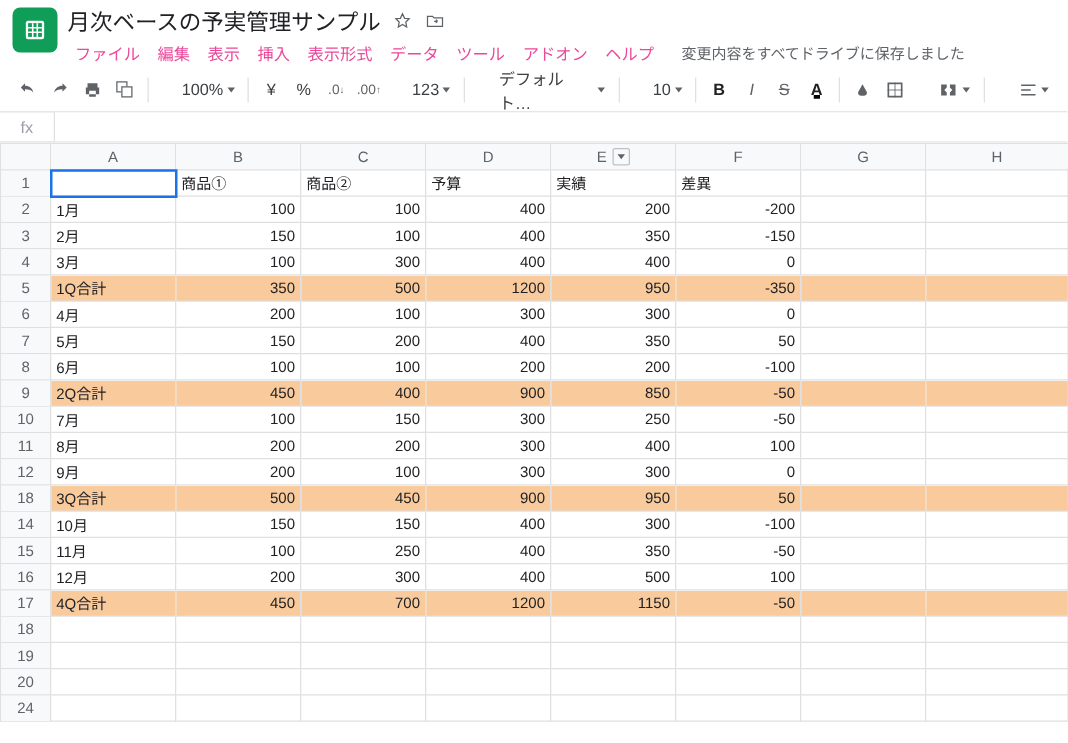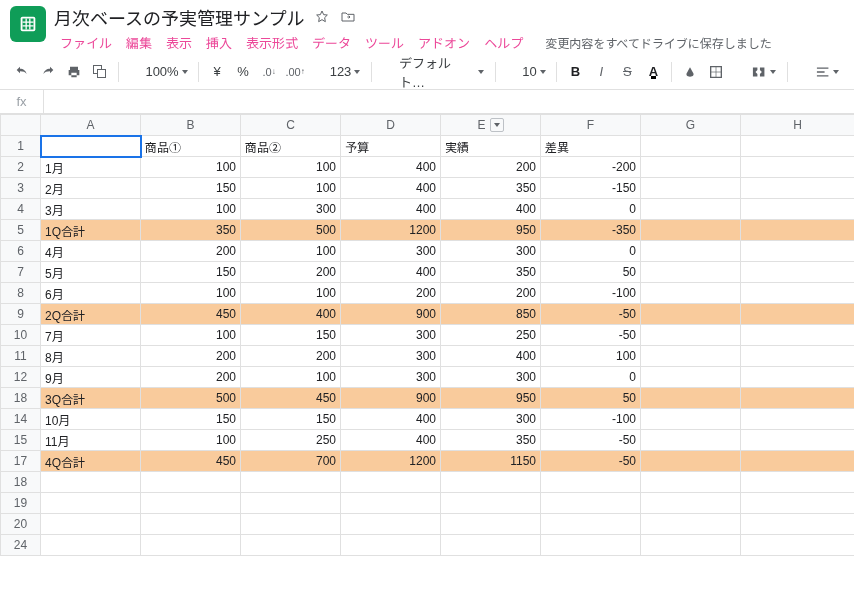--- a/index.html
+++ b/index.html
@@ -394,20 +394,31 @@
           <td class="lbl">11月</td>
           <td class="num">100</td>
           <td class="num">250</td>
           <td class="num">400</td>
           <td class="num">350</td>
           <td class="num">-50</td>
           <td class="num"></td>
           <td class="num"></td>
         </tr>
         <tr>
+          <td class="rowhead">16</td>
+          <td class="lbl">12月</td>
+          <td class="num">200</td>
+          <td class="num">300</td>
+          <td class="num">400</td>
+          <td class="num">500</td>
+          <td class="num">100</td>
+          <td class="num"></td>
+          <td class="num"></td>
+        </tr>
+        <tr>
           <td class="rowhead">17</td>
           <td class="hl lbl">4Q合計</td>
           <td class="hl num">450</td>
           <td class="hl num">700</td>
           <td class="hl num">1200</td>
           <td class="hl num">1150</td>
           <td class="hl num">-50</td>
           <td class="hl num"></td>
           <td class="hl num"></td>
         </tr>

